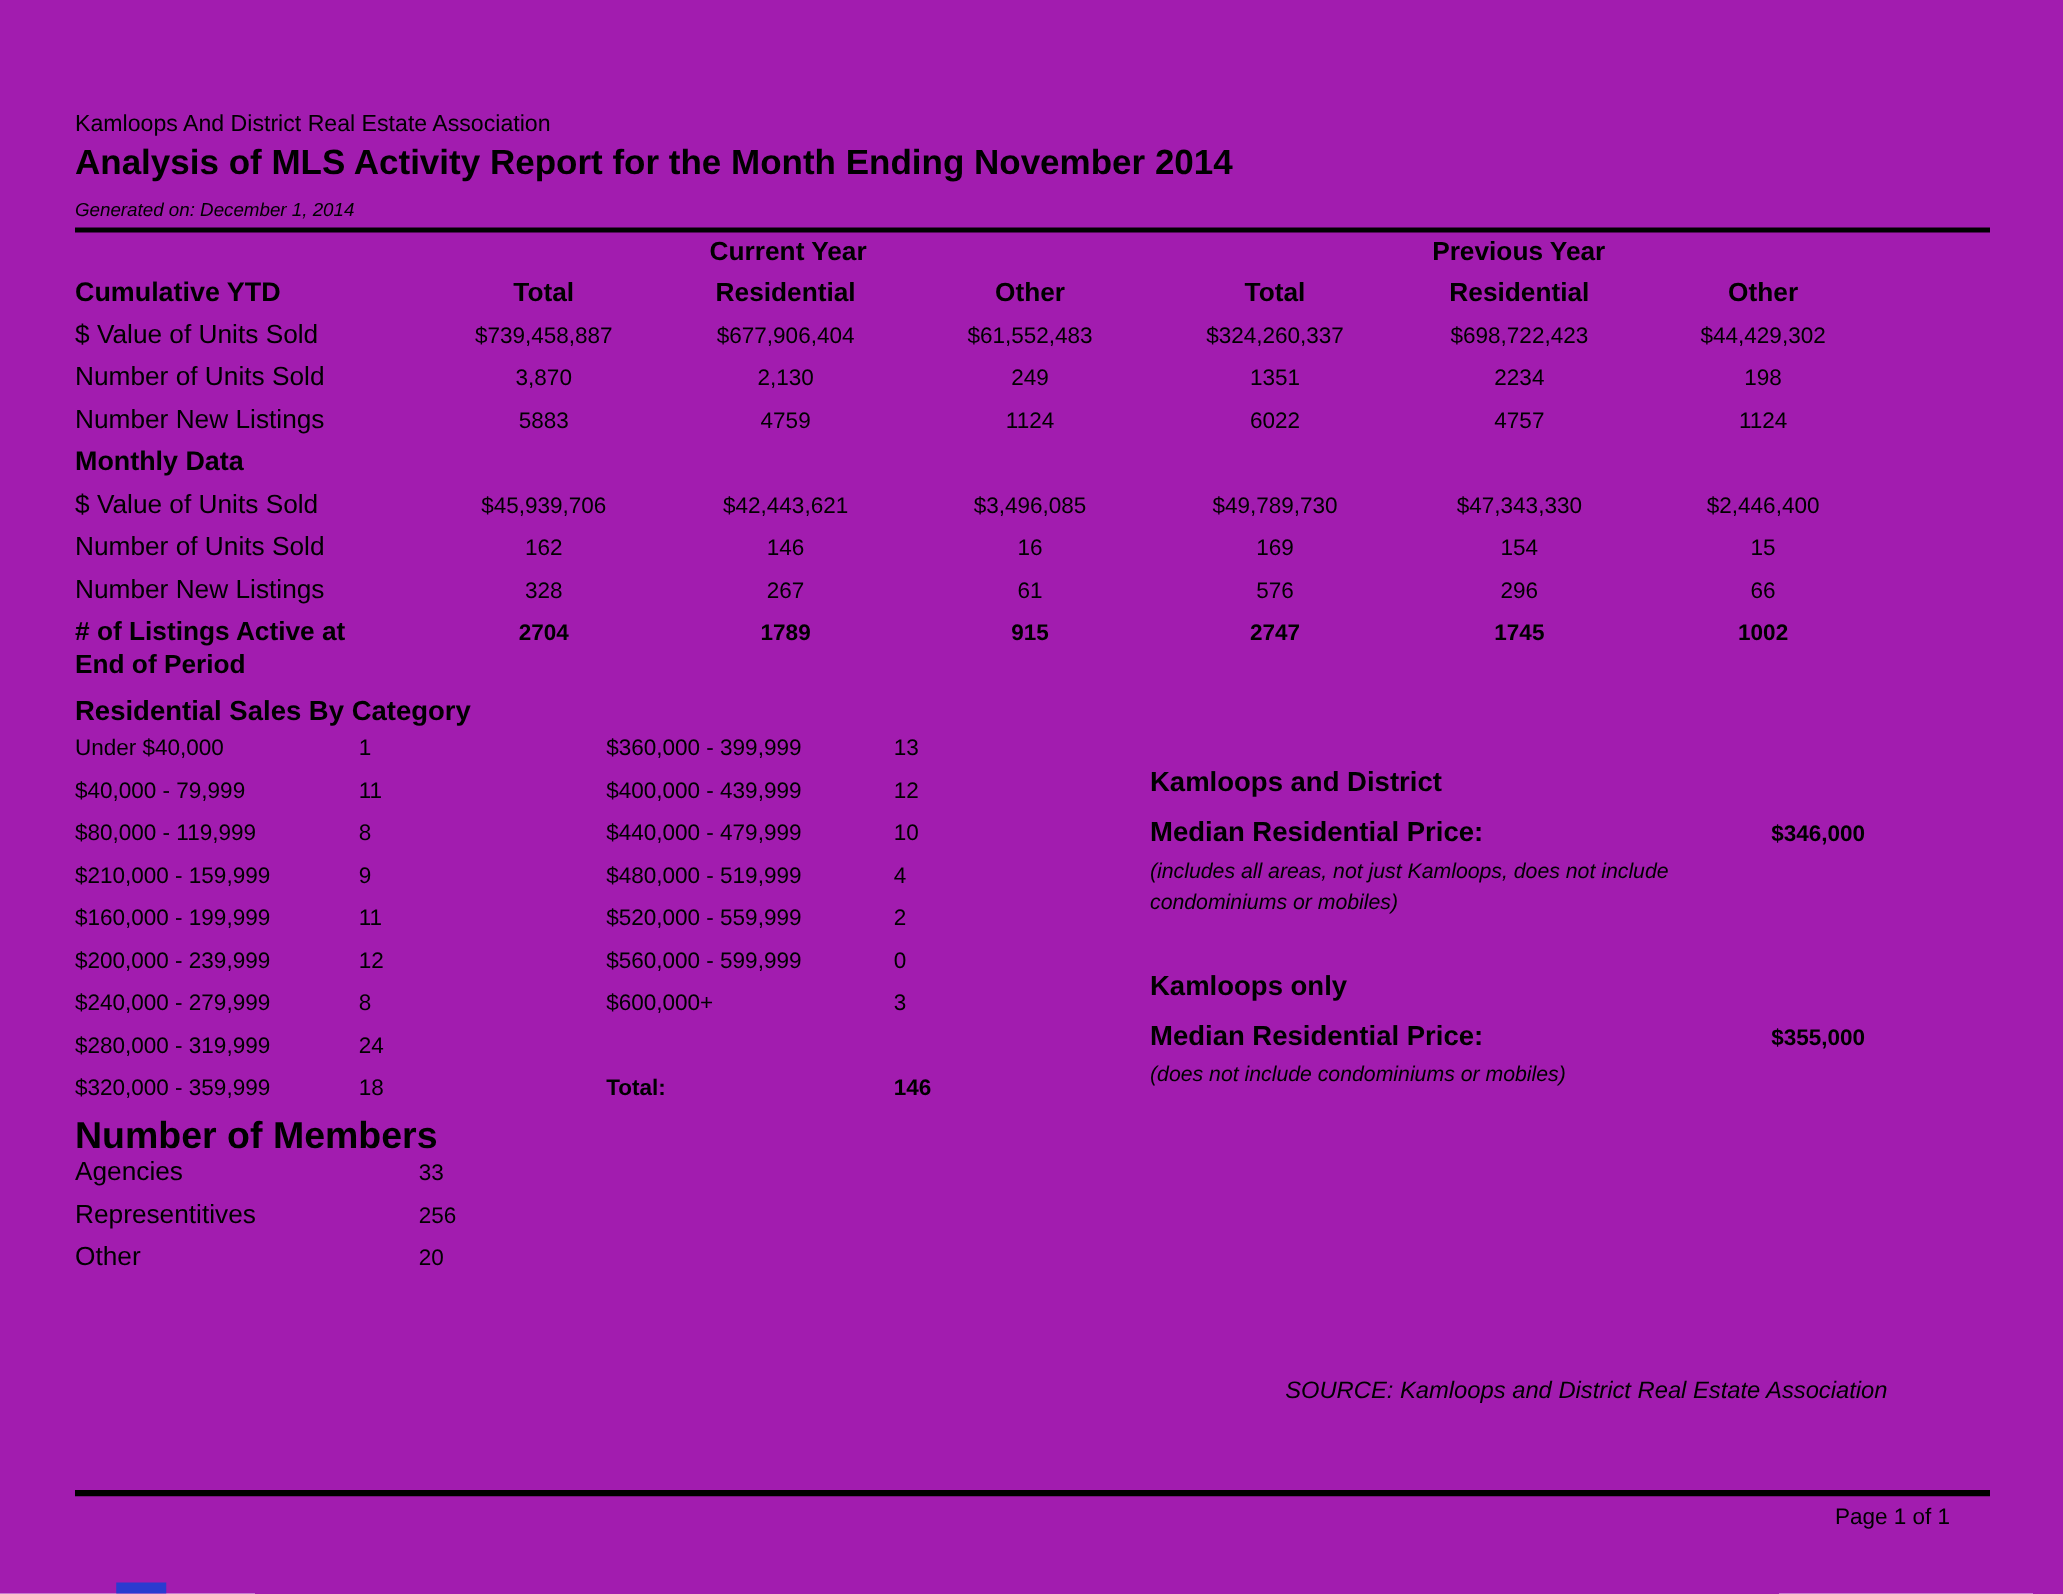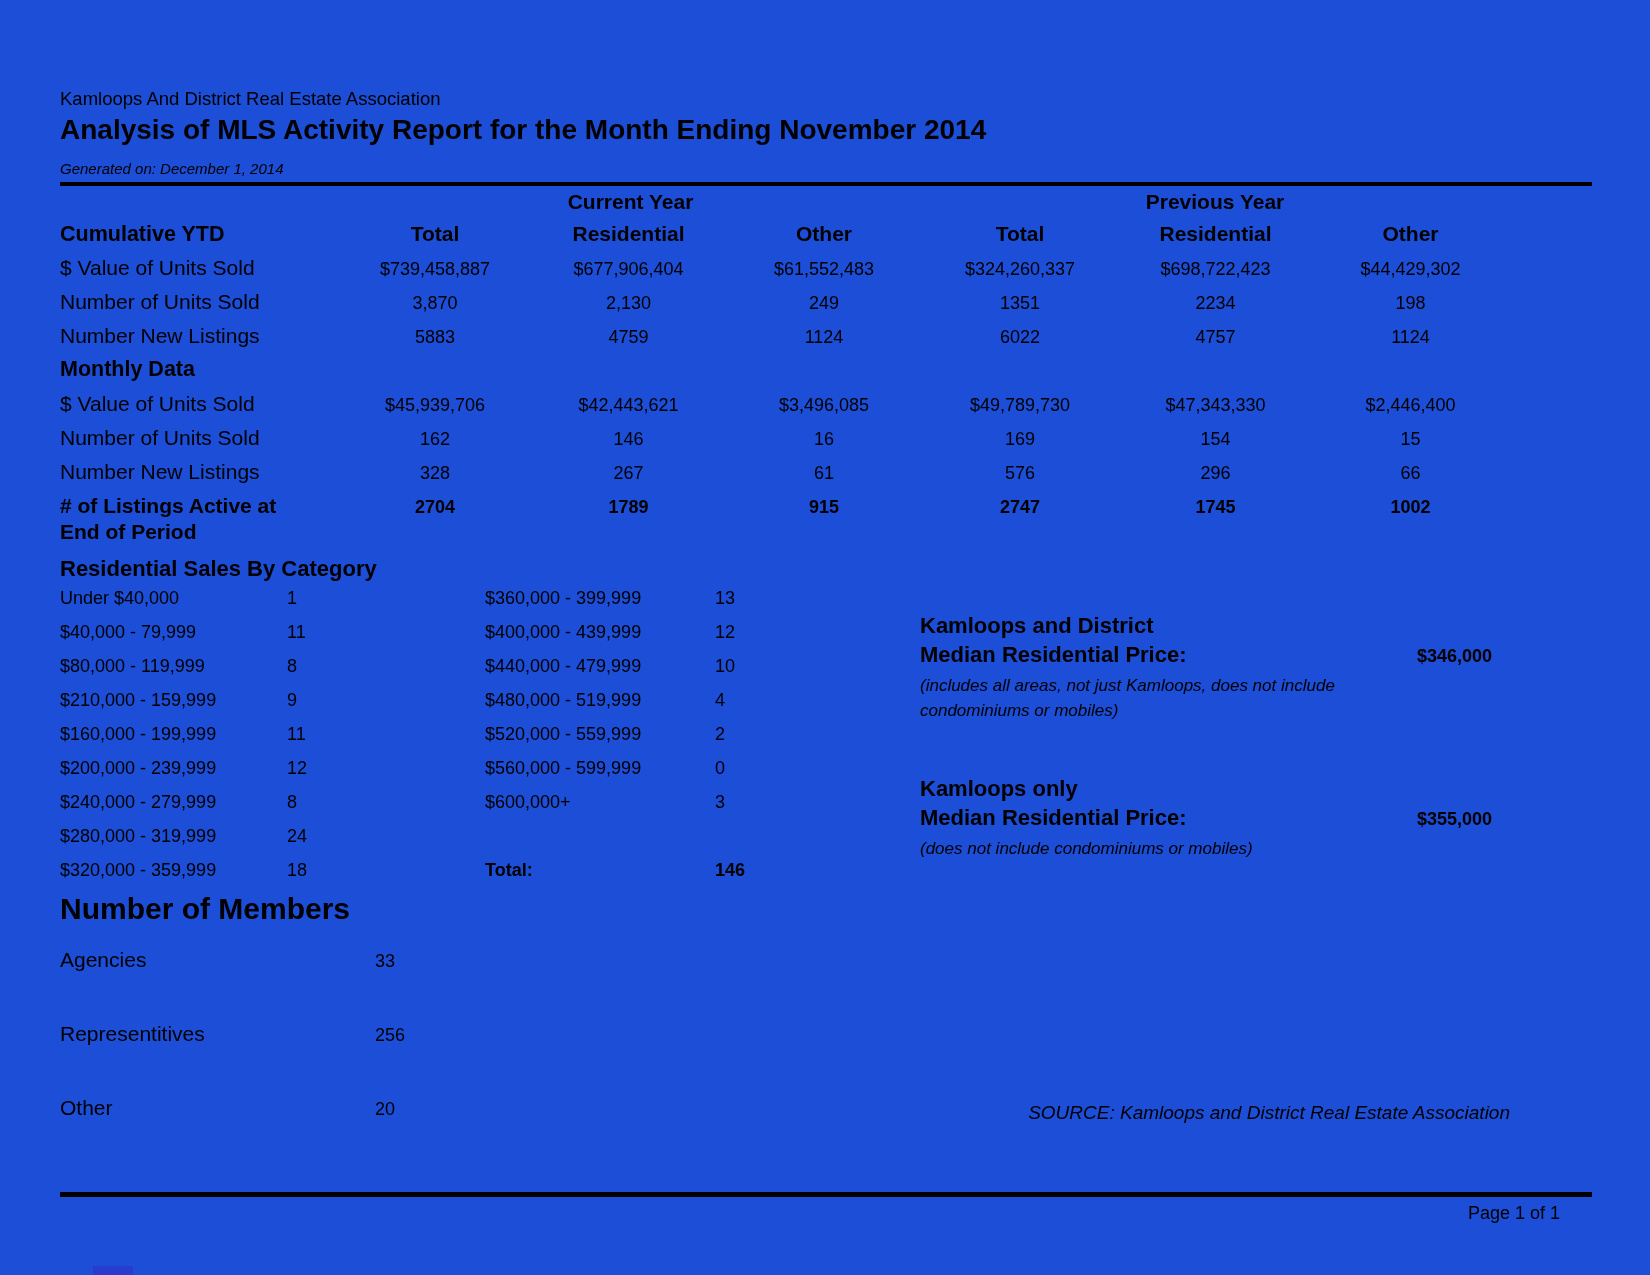--- a/index.html
+++ b/index.html
@@ -1,17 +1,17 @@
 <!DOCTYPE html>
 <html><head>
 <meta charset="utf-8">
 <style>
   html,body{margin:0;padding:0;background:#ffffff;}
   body{font-family:"Liberation Sans",sans-serif;color:#000;}
-  .page{position:relative;width:1650px;height:1275px;background:#1d4ed8;overflow:hidden;}
+  .page{position:relative;width:1650px;height:1275px;background:#a21caf;overflow:hidden;}
 
   .org{position:absolute;left:60px;top:88px;font-size:18.5px;}
   .title{position:absolute;left:60px;top:114px;font-size:28px;font-weight:bold;}
   .generated{position:absolute;left:60px;top:160px;font-size:15px;font-style:italic;}
   .rule{position:absolute;left:60px;width:1532px;background:#000;}
   .rule-top{top:182px;height:4px;}
   .rule-bottom{top:1192px;height:5px;}
 
   .activity{position:absolute;left:60px;top:190px;display:grid;
     grid-template-columns:280px 190px 197px 194px 198px 193px 197px;
@@ -24,30 +24,30 @@
   .num{font-size:18px;text-align:center;white-space:nowrap;}
   .sect{grid-column:1/-1;font-weight:bold;font-size:21.5px;}
   .b{font-weight:bold;}
 
   .cat-heading{position:absolute;left:60px;top:556px;font-size:22px;font-weight:bold;}
   .category{position:absolute;left:60px;top:588px;display:grid;
     grid-template-columns:227px 198px 230px 115px;grid-auto-rows:34px;
     align-items:baseline;font-size:18px;}
 
   .mem-heading{position:absolute;left:60px;top:892px;font-size:30px;font-weight:bold;}
-  .members{position:absolute;left:60px;top:948px;display:grid;
-    grid-template-columns:275px 90px;grid-auto-rows:34px;align-items:baseline;gap:40px;}
+  .members{position:absolute;left:60px;top:926px;display:grid;
+    grid-template-columns:275px 90px;grid-auto-rows:34px;align-items:baseline;}
   .mem-label{font-size:21px;}
   .mem-val{font-size:18px;}
 
   .panel{position:absolute;left:920px;width:572px;}
   .panel-1{top:612px;}
   .panel-2{top:775px;}
   .panel-title{font-size:22px;font-weight:bold;line-height:27px;}
-  .panel-row{display:flex;justify-content:space-between;align-items:baseline;margin-top:3px;}
+  .panel-row{display:flex;justify-content:space-between;align-items:baseline;margin-top:14px;}
   .panel-label{font-size:22px;font-weight:bold;}
   .panel-value{font-size:18px;font-weight:bold;}
   .panel-note{font-style:italic;font-size:17px;line-height:25px;margin-top:5px;max-width:500px;}
 
   .source{position:absolute;right:140px;top:1102px;font-size:19px;font-style:italic;}
   .pageno{position:absolute;right:90px;top:1203px;font-size:18px;}
   .bluebar{position:absolute;left:93px;top:1266px;width:40px;height:9px;background:#2a3bd0;}
 </style>
 </head>
 <body>

